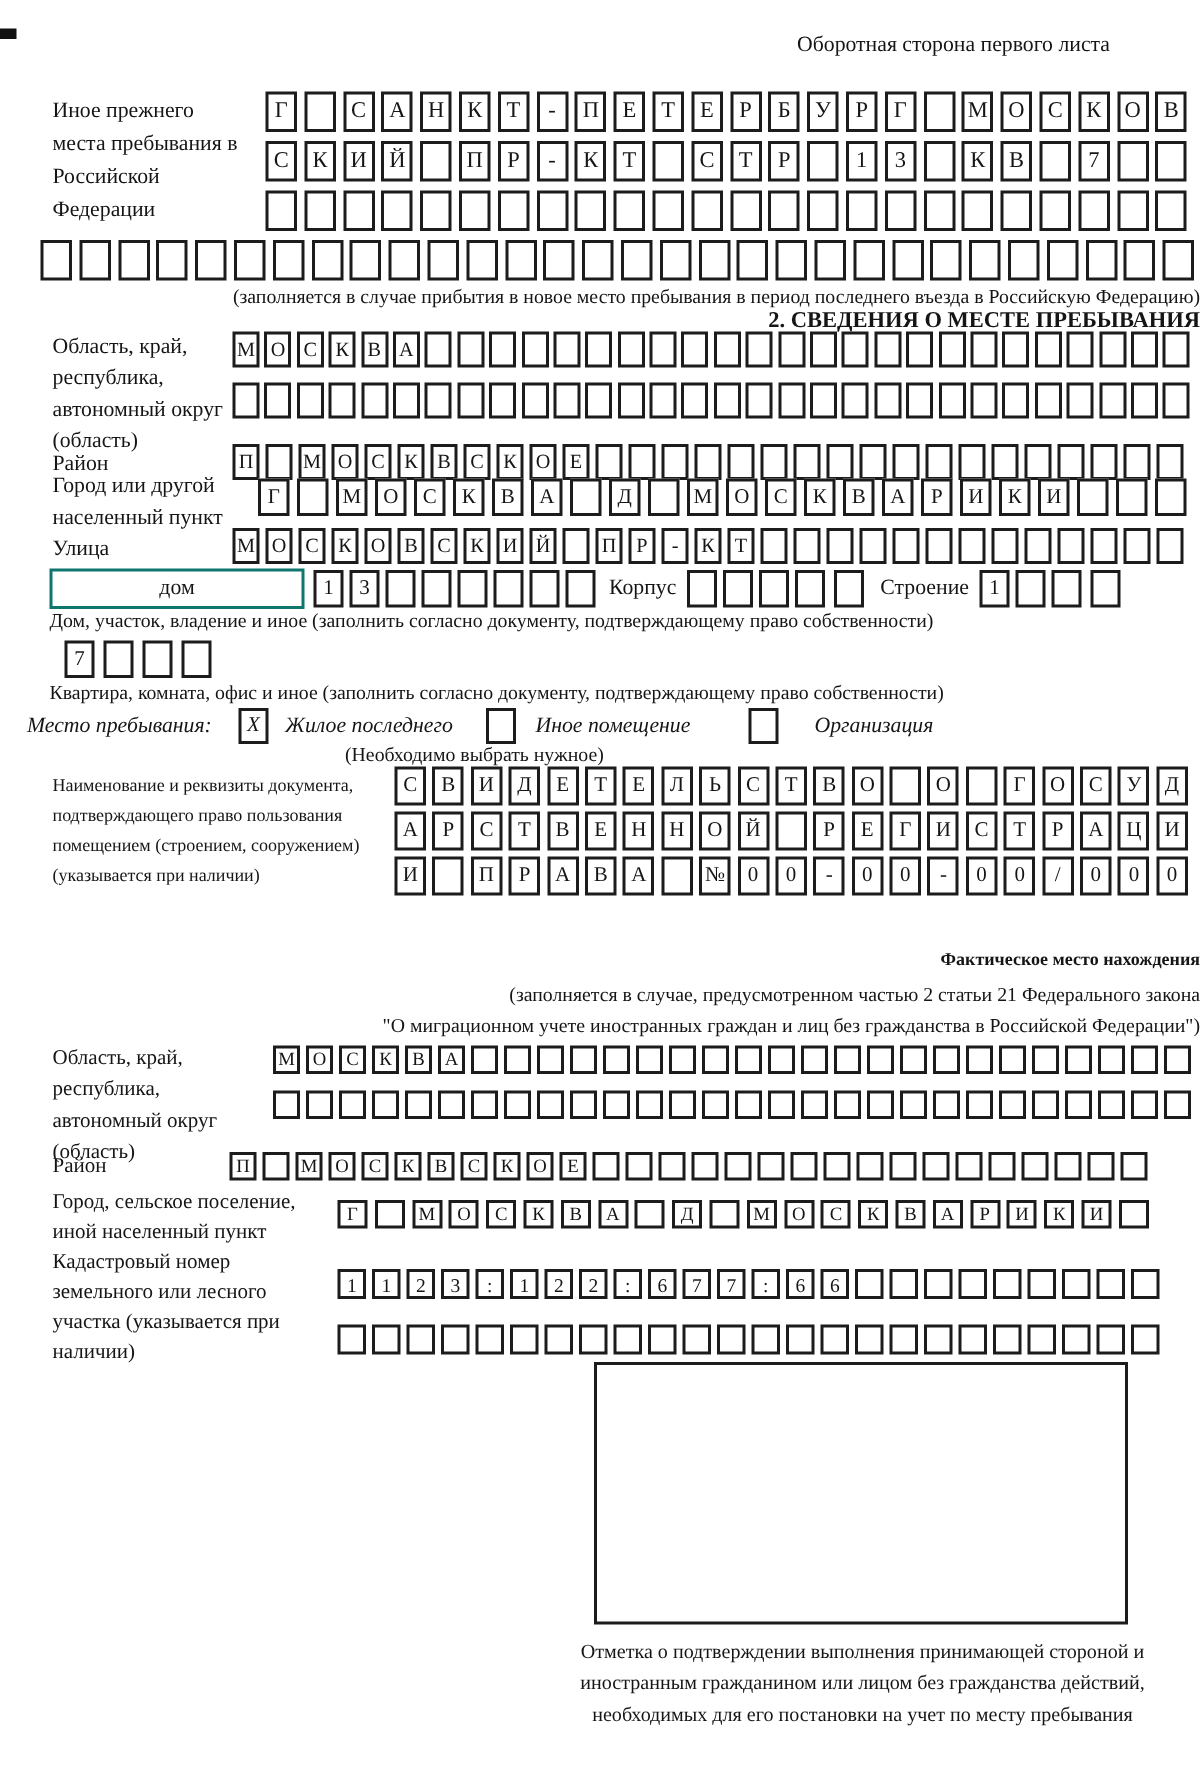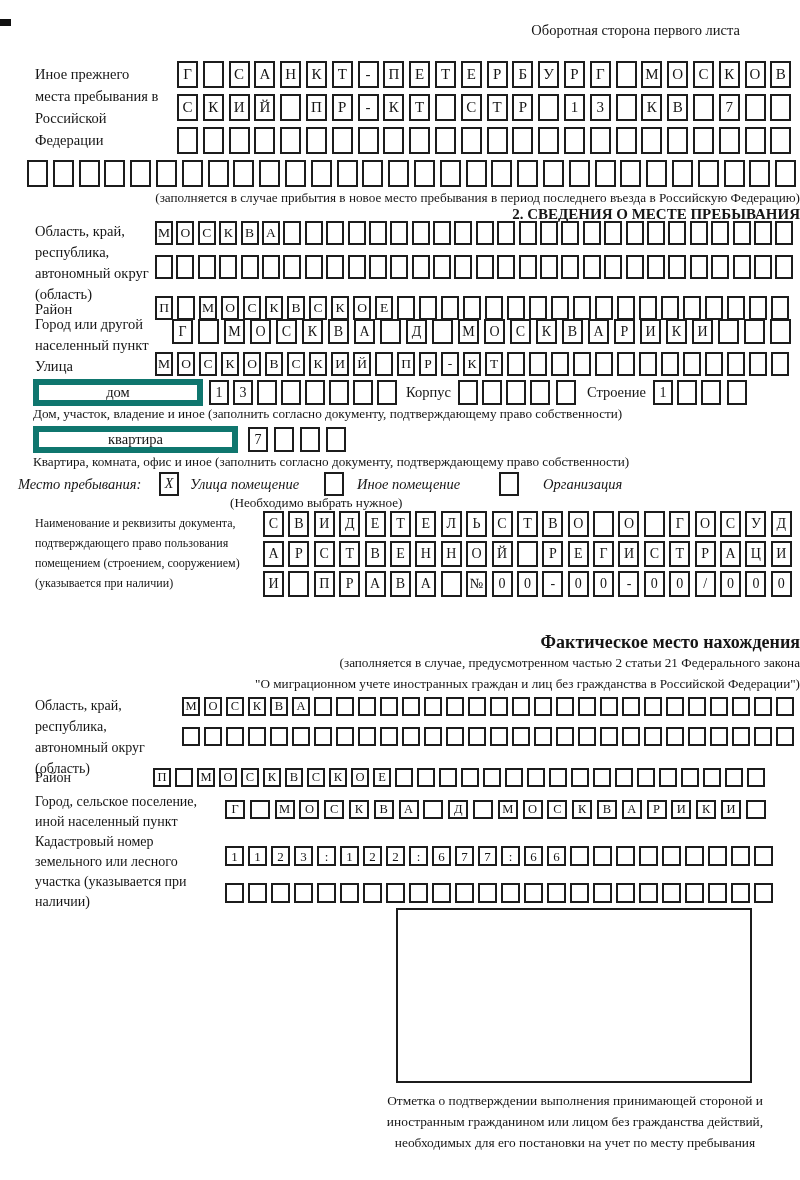--- a/index.html
+++ b/index.html
@@ -52,21 +52,21 @@
   #s2-rayon-row { top:296px; left:155px; }
 
   #s2-gorod-label { top:314px; left:35px; width:128px; line-height:21px; }
   #s2-gorod-row { top:319px; left:172px; }
 
   #s2-ulitsa-label { top:355px; left:35px; }
   #s2-ulitsa-row { top:352px; left:155px; }
 
   #dom-row { top:379px; left:33px; display:flex; align-items:center; height:27px; }
   .label-box {
-    border:6px solid #0f766e; height:27px; display:flex; align-items:center;
+    border:2px solid #0f766e; height:27px; display:flex; align-items:center;
     justify-content:center; font-size:14.5px; flex-shrink:0;
   }
   #dom-box { width:170px; }
   #dom-cells { margin-left:6px; }
   #korpus-label { margin-left:9px; margin-right:7px; font-size:14.5px; }
   #korpus-extra { margin-left:6px; }
   #stroenie-label { margin-left:11px; margin-right:7px; font-size:14.5px; }
   #stroenie-extra { margin-left:6px; }
   #dom-note { top:406px; left:33px; font-size:13.2px; }
 
@@ -85,21 +85,21 @@
   #mesto-b1 { left:141px; } #mesto-l1 { left:172px; }
   #mesto-b2 { left:306px; } #mesto-l2 { left:339px; }
   #mesto-b3 { left:481px; } #mesto-l3 { left:525px; }
   #mesto-note { top:495px; left:230px; font-size:13.2px; }
 
   #doc-label { top:513px; left:35px; width:208px; font-size:12px; line-height:20px; }
   #doc-r1 { top:511px; left:263px; }
   #doc-r2 { top:541px; left:263px; }
   #doc-r3 { top:571px; left:263px; }
 
-  #fact-title { top:632px; font-size:18px; }
+  #fact-title { top:632px; font-size:12px; }
   #fact-note1 { top:655px; }
   #fact-note2 { top:676px; }
 
   #f-obl-label { top:695px; left:35px; width:130px; font-size:14px; line-height:21px; }
   #f-obl-r1 { top:697px; left:182px; }
   #f-obl-r2 { top:727px; left:182px; }
 
   #f-rayon-label { top:770px; left:35px; font-size:14px; }
   #f-rayon-row { top:768px; left:153px; }
 
@@ -423,34 +423,33 @@
       <span class="cell"></span>
       <span class="cell"></span>
     </div>
   <div class="row g-dom" id="stroenie-extra" style="position:static">
       <span class="cell"></span>
     </div>
 </div>
 <div class="abs" id="dom-note">Дом, участок, владение и иное (заполнить согласно документу, подтверждающему право собственности)</div>
 
 <div class="abs" id="kv-row">
-  <div class="label-box" id="kv-box">квартира</div>
   <div class="row" id="kv-cells" style="position:static">
       <span class="cell">7</span>
       <span class="cell"></span>
       <span class="cell"></span>
       <span class="cell"></span>
     </div>
 </div>
 <div class="abs" id="kv-note">Квартира, комната, офис и иное (заполнить согласно документу, подтверждающему право собственности)</div>
 
 <div class="abs" id="mesto-row">
   <span class="opt-label" id="mesto-label">Место пребывания:</span>
   <span class="checkbox" id="mesto-b1">X</span>
-  <span class="opt-label" id="mesto-l1">Улица помещение</span>
+  <span class="opt-label" id="mesto-l1">Жилое последнего</span>
   <span class="checkbox" id="mesto-b2"></span>
   <span class="opt-label" id="mesto-l2">Иное помещение</span>
   <span class="checkbox" id="mesto-b3"></span>
   <span class="opt-label" id="mesto-l3">Организация</span>
 </div>
 <div class="abs" id="mesto-note">(Необходимо выбрать нужное)</div>
 
 <div class="abs" id="doc-label">Наименование и реквизиты документа, подтверждающего право пользования помещением (строением, сооружением) (указывается при наличии)</div>
 <div class="row g-doc" id="doc-r1">
     <span class="cell">С</span>

